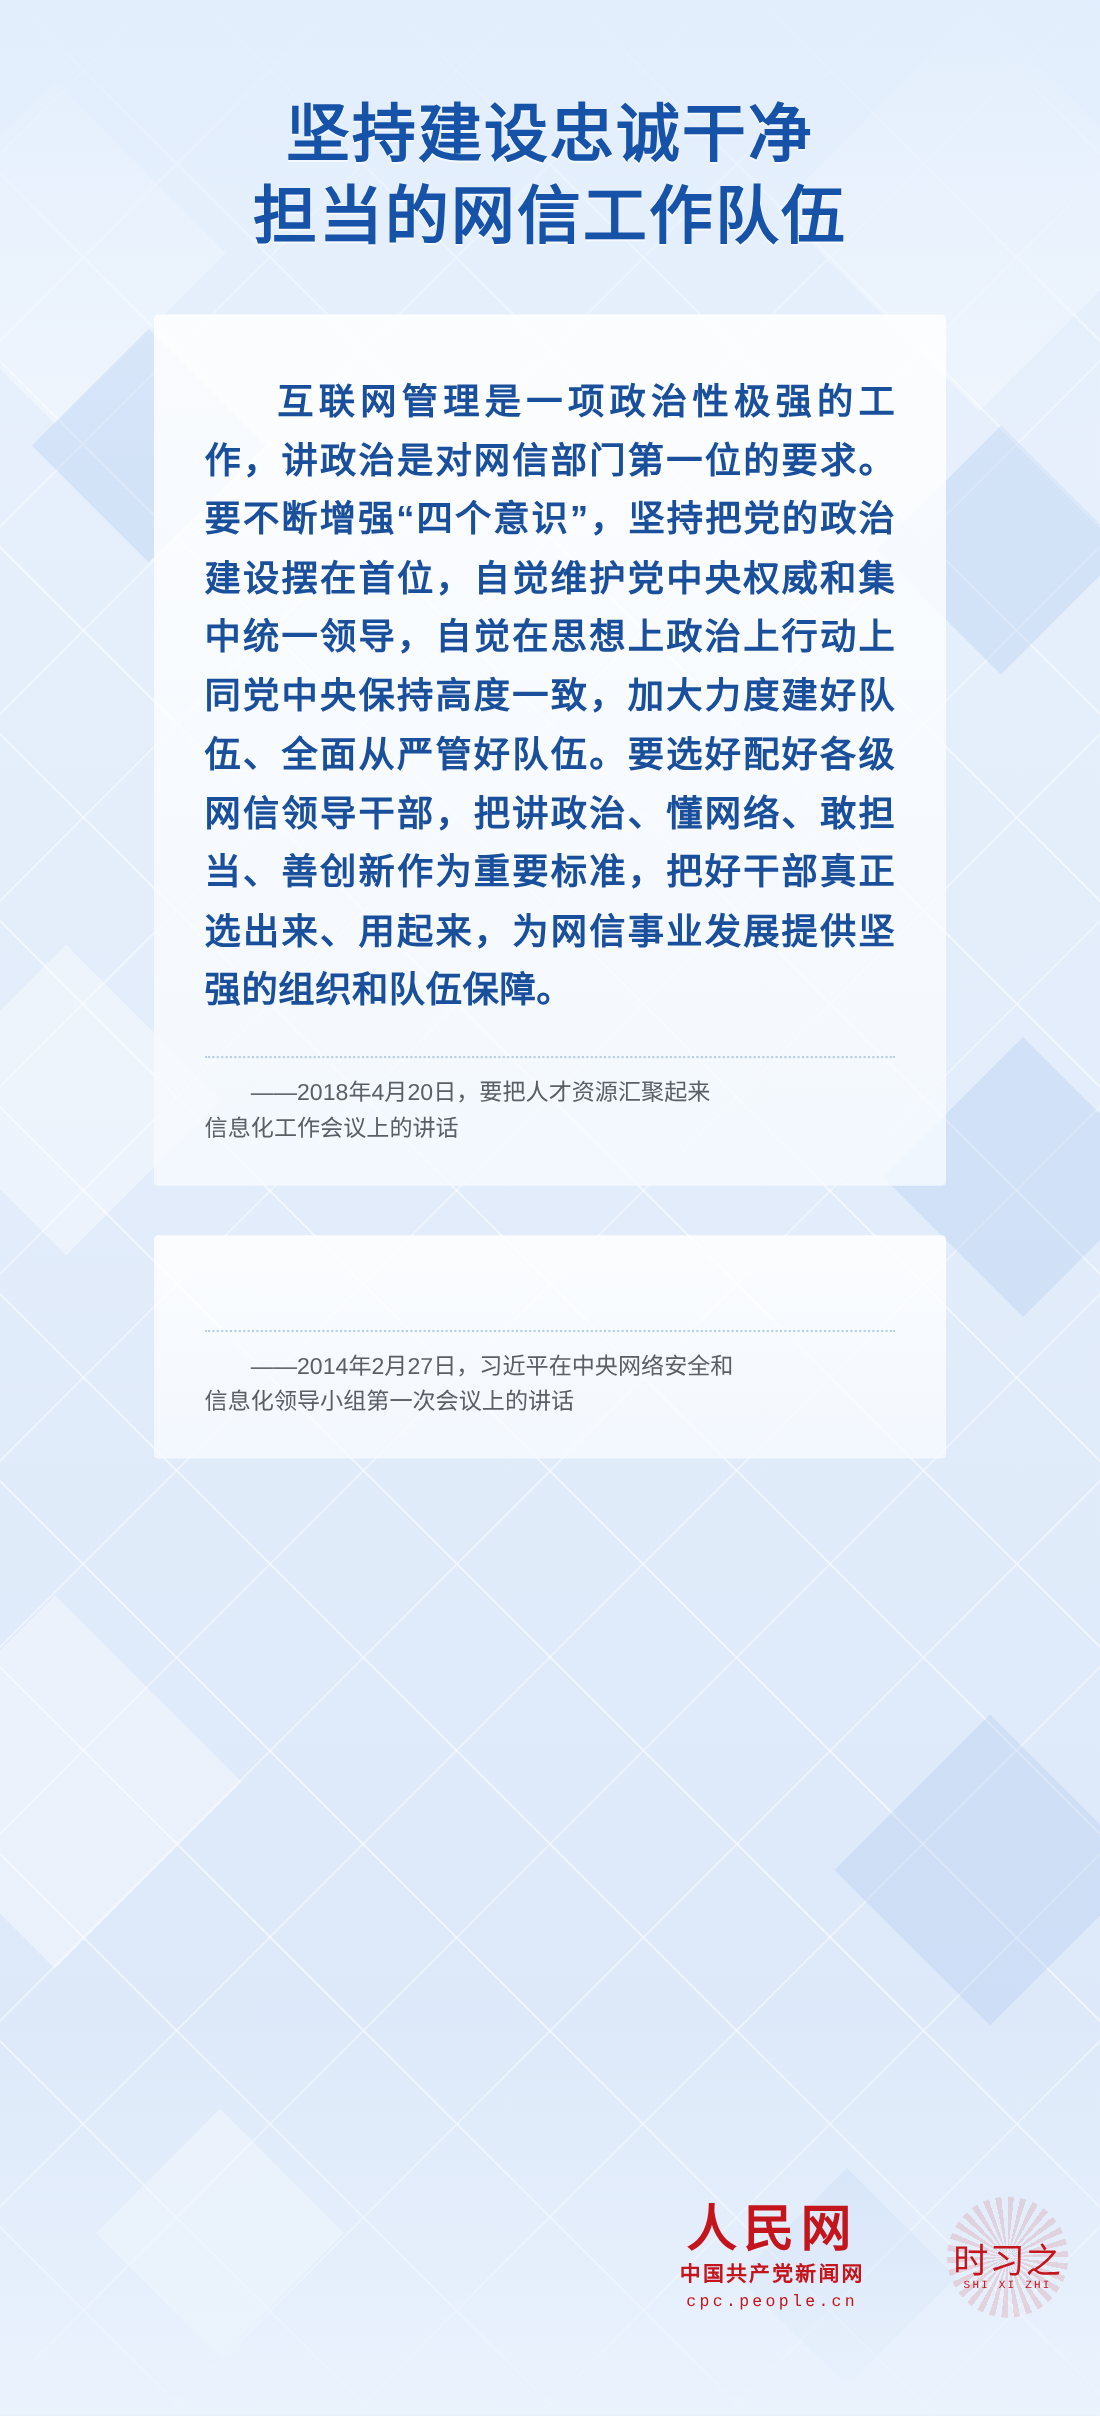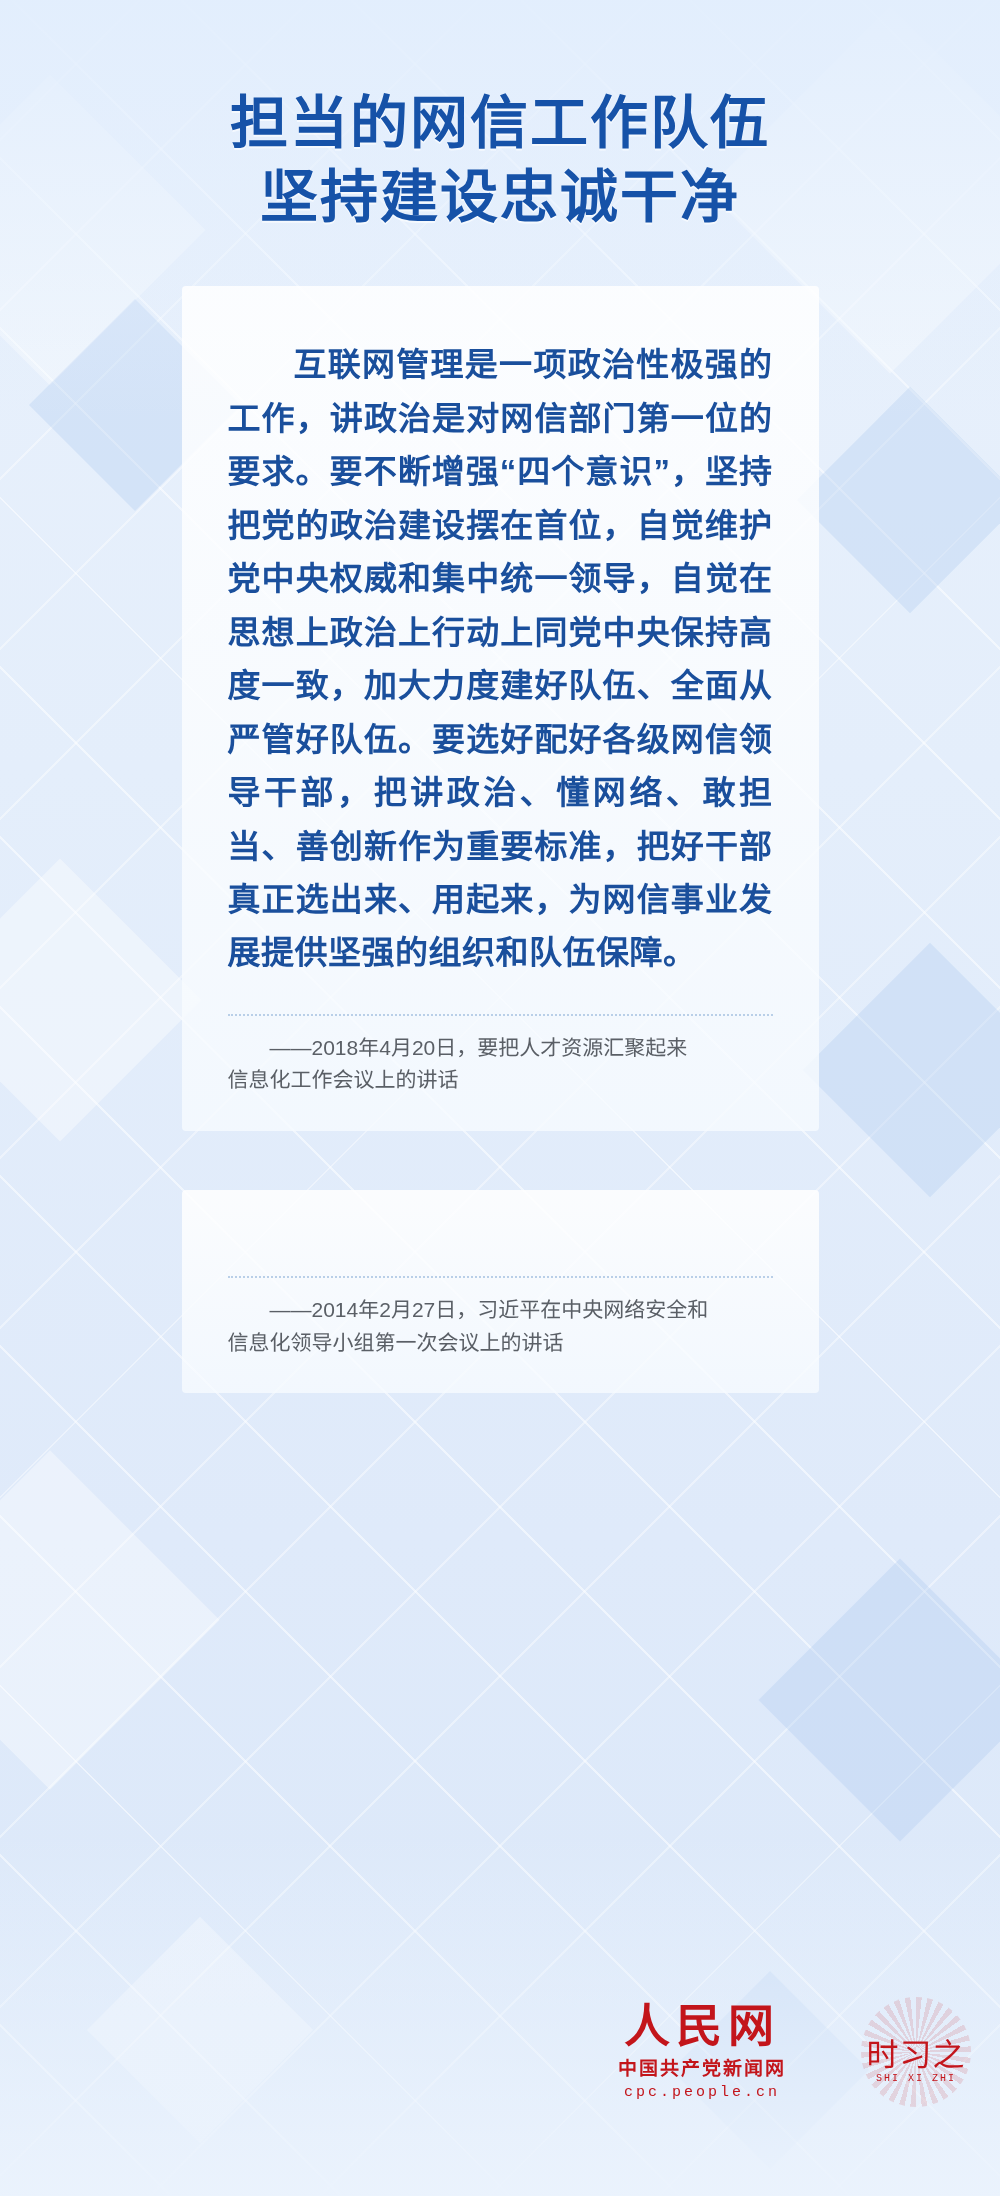--- a/index.html
+++ b/index.html
@@ -79,22 +79,22 @@
     white-space: nowrap;
   }
 
   .cards {
     position: relative;
     margin-top: 52px;
   }
 
   .card {
     position: relative;
-    margin: 0 auto 59px auto;
-    width: 637px;
+    margin: 0 auto 45px auto;
+    width: 720px;
     background: linear-gradient(180deg, rgba(255,255,255,0.86) 0%, rgba(247,251,255,0.80) 100%);
     border-radius: 4px;
     padding: 52px 46px 34px 46px;
     box-sizing: border-box;
   }
 
   .quote {
     margin: 0;
     color: #1a4f9c;
     font-size: 33px;
@@ -221,22 +221,22 @@
     <span style="left:-70px; top:1500px; width:240px; height:240px;"></span>
     <span class="dark" style="left:800px; top:1600px; width:200px; height:200px;"></span>
     <span style="left:120px; top:1950px; width:160px; height:160px;"></span>
     <span class="dark" style="left:700px; top:2000px; width:140px; height:140px;"></span>
   </div>
 
   <div class="bg-top-wash"></div>
   <div class="bg-bottom-wash"></div>
 
   <h1 class="title">
+    <span class="line">坚持建设忠诚干净</span>
     <span class="line">担当的网信工作队伍</span>
-    <span class="line">坚持建设忠诚干净</span>
   </h1>
 
   <div class="cards">
 
     <div class="card">
       <p class="quote">互联网管理是一项政治性极强的工作，讲政治是对网信部门第一位的要求。要不断增强“四个意识”，坚持把党的政治建设摆在首位，自觉维护党中央权威和集中统一领导，自觉在思想上政治上行动上同党中央保持高度一致，加大力度建好队伍、全面从严管好队伍。要选好配好各级网信领导干部，把讲政治、懂网络、敢担当、善创新作为重要标准，把好干部真正选出来、用起来，为网信事业发展提供坚强的组织和队伍保障。</p>
       <div class="divider"></div>
       <p class="source">
         <span class="indent"></span><span>——2018年4月20日，要把人才资源汇聚起来</span><br>
         <span>信息化工作会议上的讲话</span>

